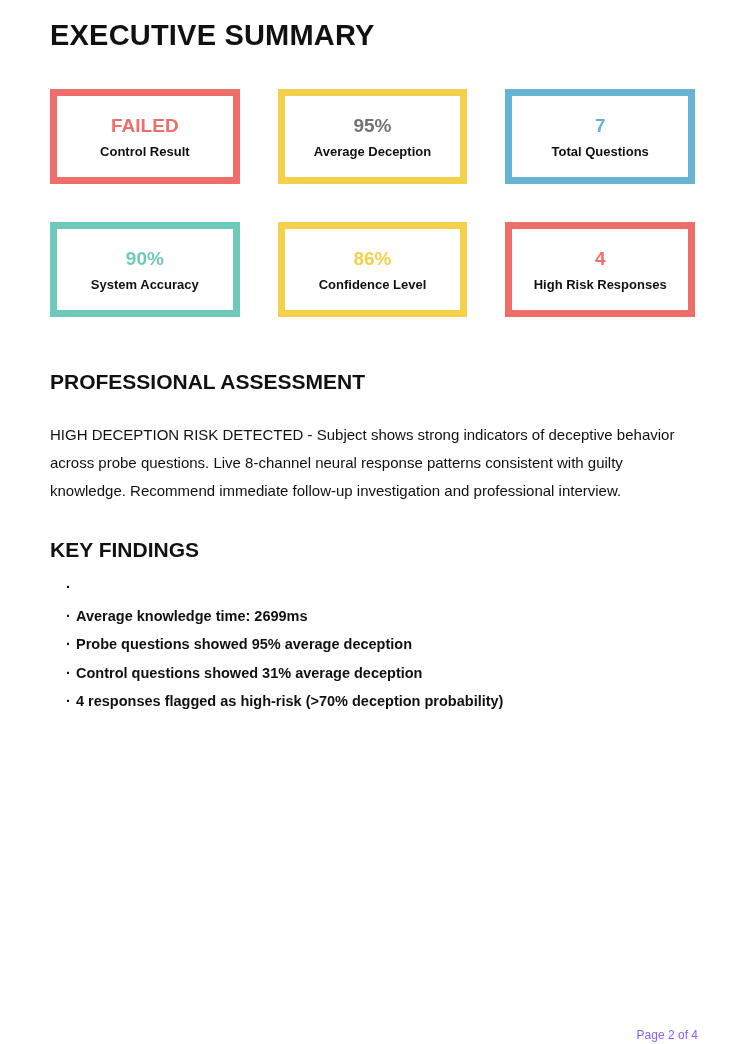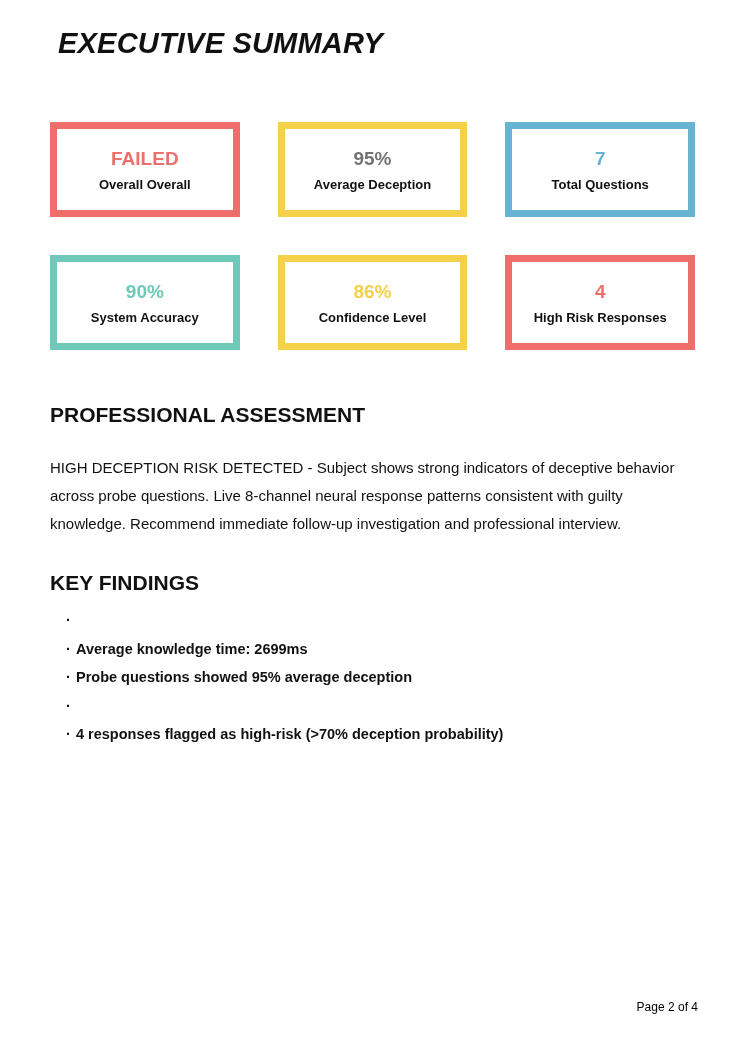--- a/index.html
+++ b/index.html
@@ -14,30 +14,29 @@
     width: 743px;
     height: 1044px;
     background: #ffffff;
     overflow: hidden;
     box-sizing: border-box;
   }
   .content {
     padding: 0 48px 0 50px;
   }
   .doc-title {
-    margin: 8px;
+    margin: 0;
     padding-top: 19px;
     font-size: 29px;
     font-weight: bold;
     letter-spacing: 0.2px;
     color: #111111;
-    font-style: italic;
   }
   .cards-grid {
-    margin-top: 62px;
+    margin-top: 37px;
     display: grid;
     grid-template-columns: repeat(3, 1fr);
     column-gap: 17px;
     row-gap: 13px;
     gap: 38px;
   }
   .stat-card {
     box-sizing: border-box;
     height: 95px;
     background: #ffffff;
@@ -92,37 +91,37 @@
   }
   .bullet-dot {
     display: inline-block;
     width: 10px;
     flex: 0 0 10px;
     font-weight: bold;
   }
   .page-footer {
     position: absolute;
     right: 45px;
-    top: 1000px;
+    top: 1028px;
     font-size: 12px;
-    color: #000000;
+    color: #8b5cf6;
   }
 </style>
 </head>
 <body>
 
 <div class="page">
   <div class="content">
 
     <h1 class="doc-title">EXECUTIVE SUMMARY</h1>
 
     <div class="cards-grid">
       <div class="stat-card" style="border-color: rgb(237, 110, 106);">
         <div class="stat-value" style="color: rgb(237, 110, 106);">FAILED</div>
-        <div class="stat-label">Overall Overall</div>
+        <div class="stat-label">Control Result</div>
       </div>
       <div class="stat-card" style="border-color: rgb(245, 208, 74);">
         <div class="stat-value" style="color: #737373;">95%</div>
         <div class="stat-label">Average Deception</div>
       </div>
       <div class="stat-card" style="border-color: rgb(102, 180, 210);">
         <div class="stat-value" style="color: rgb(102, 180, 210);">7</div>
         <div class="stat-label">Total Questions</div>
       </div>
       <div class="stat-card" style="border-color: rgb(111, 201, 186);">
@@ -150,20 +149,21 @@
       <li>
         <span class="bullet-dot">·</span>
         <span>Average knowledge time: 2699ms</span>
       </li>
       <li>
         <span class="bullet-dot">·</span>
         <span>Probe questions showed 95% average deception</span>
       </li>
       <li>
         <span class="bullet-dot">·</span>
+        <span>Control questions showed 31% average deception</span>
       </li>
       <li>
         <span class="bullet-dot">·</span>
         <span>4 responses flagged as high-risk (&gt;70% deception probability)</span>
       </li>
     </ul>
 
   </div>
 
   <div class="page-footer">Page 2 of 4</div>

